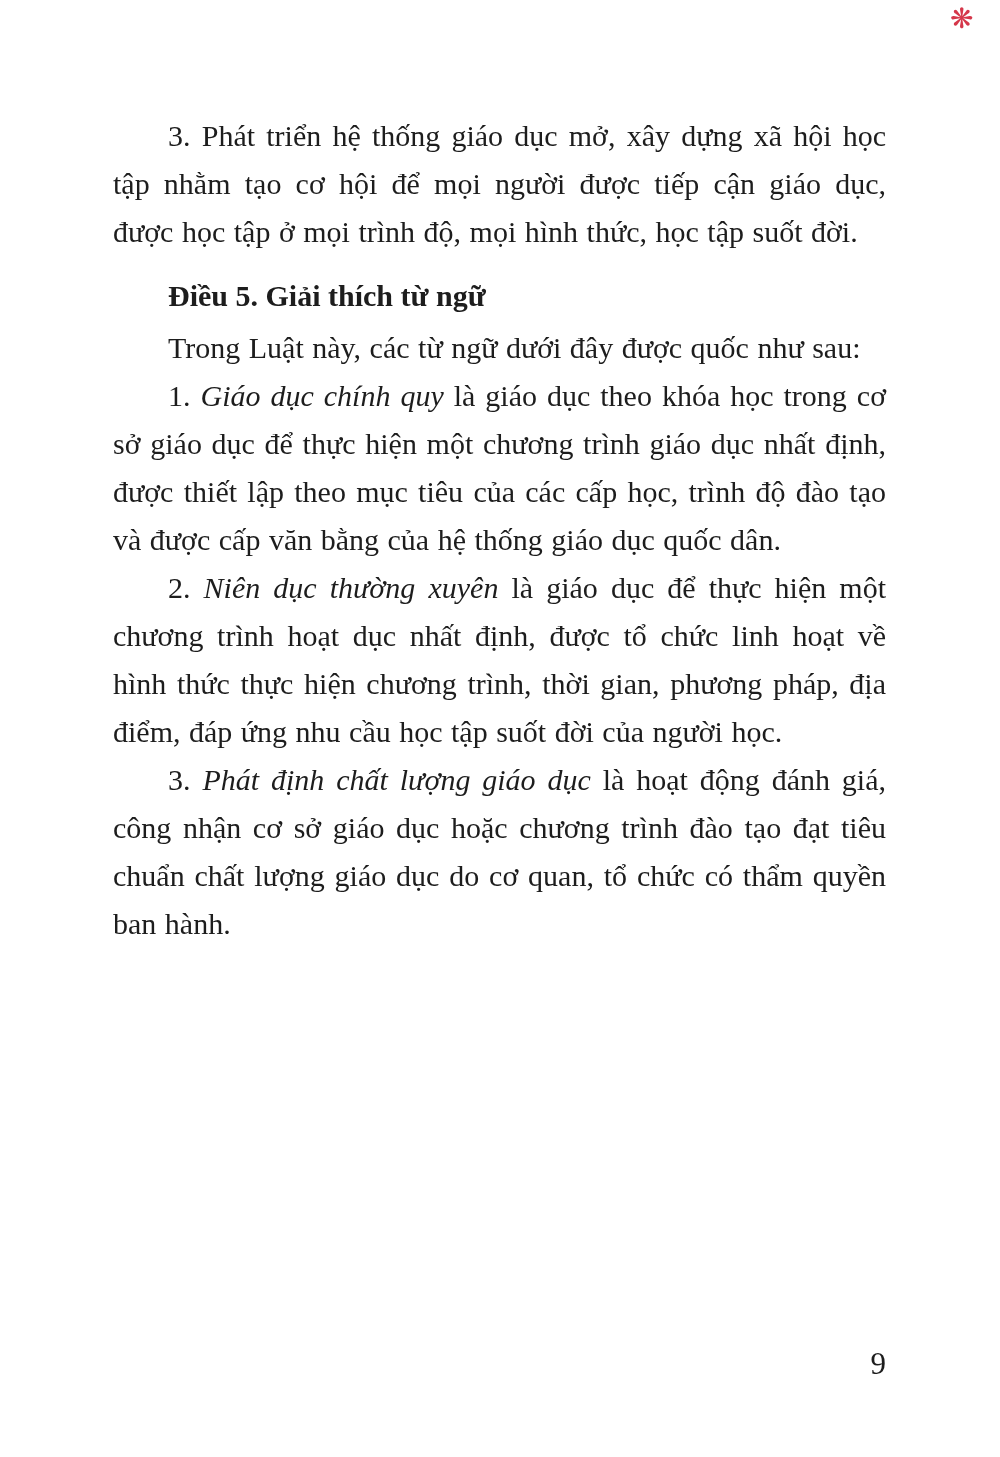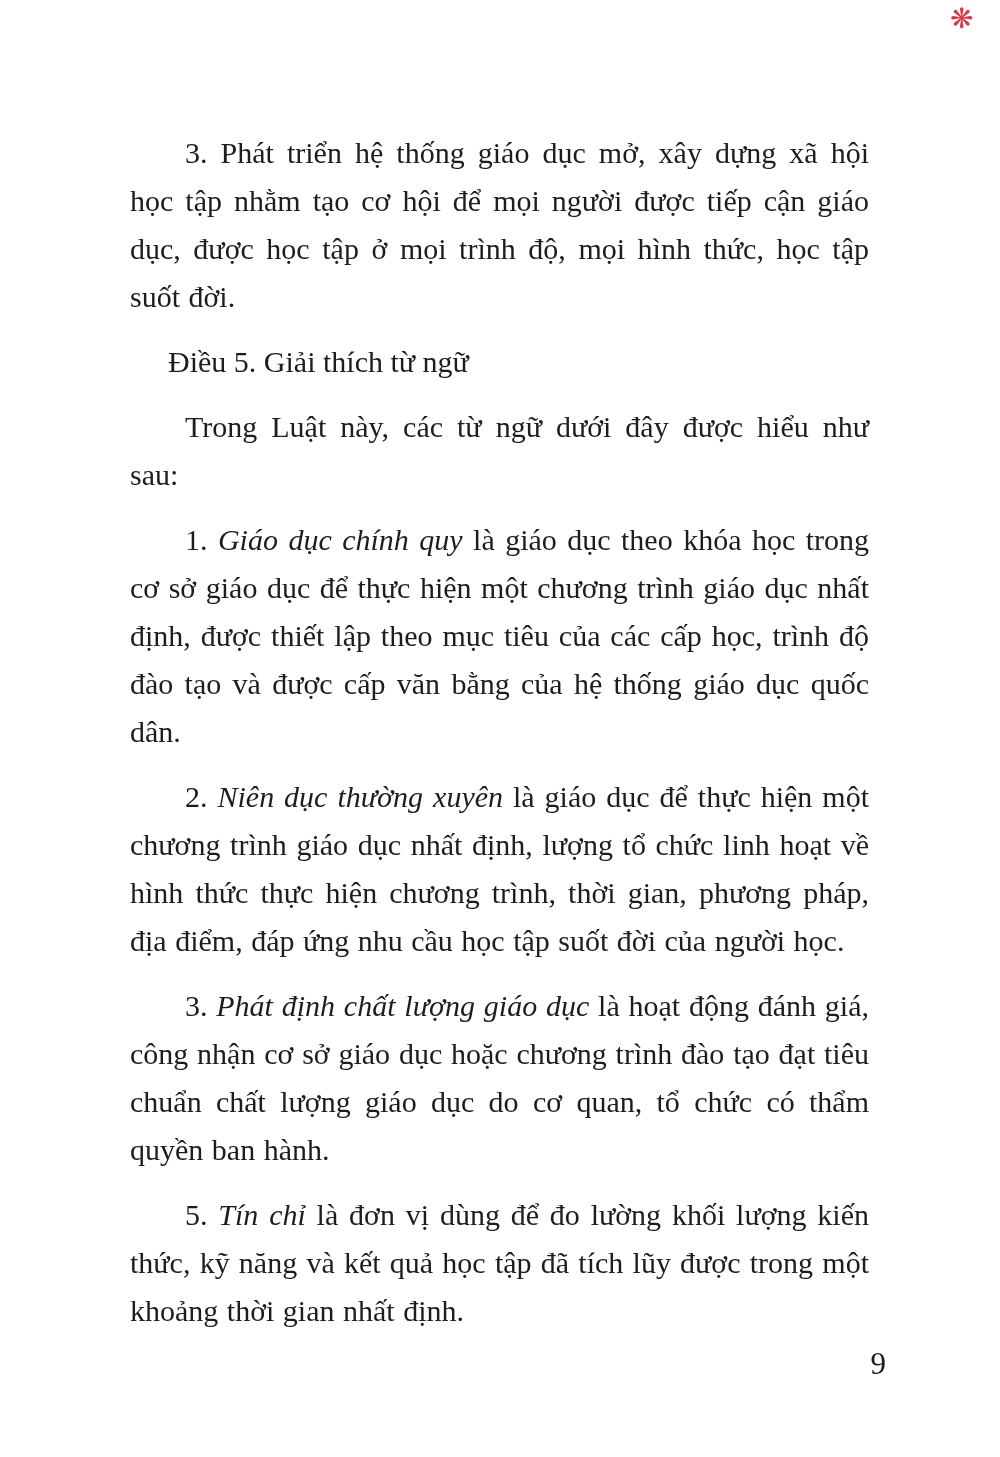--- a/index.html
+++ b/index.html
@@ -26,32 +26,32 @@
     color: #d5374a;
     font-family: "DejaVu Sans", sans-serif;
   }
   .content {
     position: absolute;
     left: 113px;
     top: 112px;
     width: 773px;
   }
   .para {
-    margin: 17px;
+    margin: 0;
     font-size: 30px;
     line-height: 48px;
     text-align: justify;
     text-indent: 55px;
     word-spacing: 1px;
   }
   .heading {
     margin: 16px 0 4px 0;
     font-size: 30px;
     line-height: 48px;
-    font-weight: 400;
+    font-weight: 700;
     text-indent: 55px;
   }
   .para em {
     font-style: italic;
   }
   .page-number {
     position: absolute;
     top: 1340px;
     left: 113px;
     width: 773px;
@@ -67,28 +67,27 @@
 <div class="page">
 
   <span class="ornament">❋</span>
 
   <div class="content">
 
     <p class="para">3. Phát triển hệ thống giáo dục mở, xây dựng xã hội học tập nhằm tạo cơ hội để mọi người được tiếp cận giáo dục, được học tập ở mọi trình độ, mọi hình thức, học tập suốt đời.</p>
 
     <h2 class="heading">Điều 5. Giải thích từ ngữ</h2>
 
-    <p class="para">Trong Luật này, các từ ngữ dưới đây được hiểu như sau:</p>
+    <p class="para">Trong Luật này, các từ ngữ dưới đây được quốc như sau:</p>
 
     <p class="para"><span>1. </span><em>Giáo dục chính quy</em><span> là giáo dục theo khóa học trong cơ sở giáo dục để thực hiện một chương trình giáo dục nhất định, được thiết lập theo mục tiêu của các cấp học, trình độ đào tạo và được cấp văn bằng của hệ thống giáo dục quốc dân.</span></p>
 
-    <p class="para"><span>2. </span><em>Niên dục thường xuyên</em><span> là giáo dục để thực hiện một chương trình giáo dục nhất định, lượng tổ chức linh hoạt về hình thức thực hiện chương trình, thời gian, phương pháp, địa điểm, đáp ứng nhu cầu học tập suốt đời của người học.</span></p>
+    <p class="para"><span>2. </span><em>Niên dục thường xuyên</em><span> là giáo dục để thực hiện một chương trình hoạt dục nhất định, được tổ chức linh hoạt về hình thức thực hiện chương trình, thời gian, phương pháp, địa điểm, đáp ứng nhu cầu học tập suốt đời của người học.</span></p>
 
     <p class="para"><span>3. </span><em>Phát định chất lượng giáo dục</em><span> là hoạt động đánh giá, công nhận cơ sở giáo dục hoặc chương trình đào tạo đạt tiêu chuẩn chất lượng giáo dục do cơ quan, tổ chức có thẩm quyền ban hành.</span></p>
 
 
-    <p class="para"><span>5. </span><em>Tín chỉ</em><span> là đơn vị dùng để đo lường khối lượng kiến thức, kỹ năng và kết quả học tập đã tích lũy được trong một khoảng thời gian nhất định.</span></p>
 
   </div>
 
   <div class="page-number">9</div>
 
 </div>
 
 </body></html>

